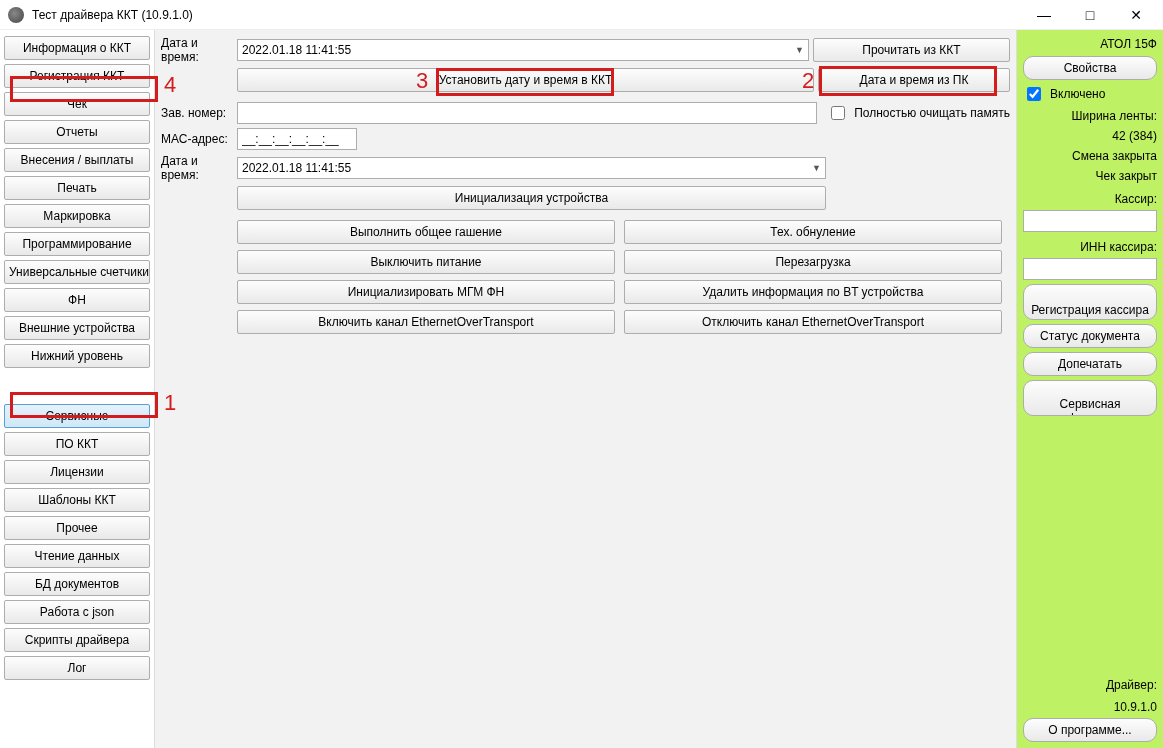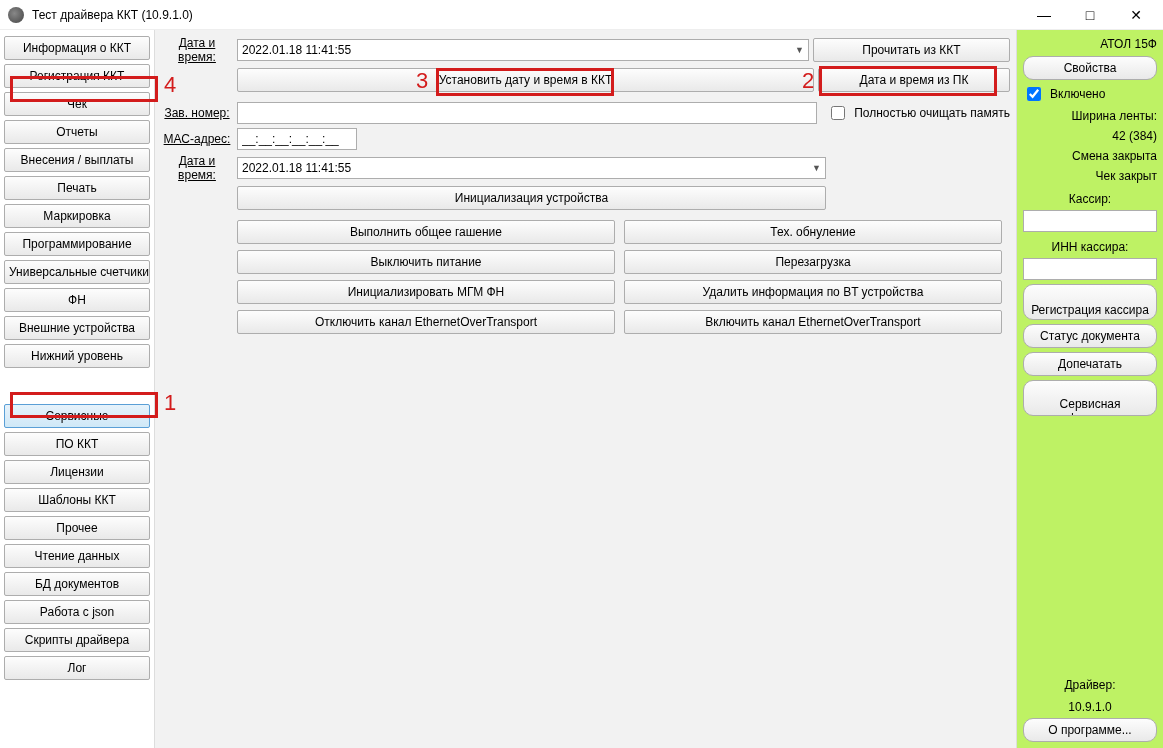--- a/index.html
+++ b/index.html
@@ -92,22 +92,21 @@
     gap: 4px;
   }
   .row {
     display: flex;
     align-items: center;
     gap: 4px;
     margin-bottom: 4px;
   }
   .row label.field-label {
     width: 72px;
-    text-align: center;
-    text-decoration: underline;
+    text-align: left;
   }
   .text-input, .combo {
     height: 22px;
     border: 1px solid #adadad;
     background: #fff;
     padding: 1px 4px;
     font-family: inherit;
     font-size: 12px;
   }
   .combo {
@@ -137,21 +136,21 @@
     gap: 6px;
   }
   input[type=checkbox] {
     width: 14px; height: 14px;
   }
   .right-panel .info-line {
     text-align: right;
     margin: 1px 0;
   }
   .right-panel .section-label {
-    text-align: center;
+    text-align: right;
     margin-top: 4px;
   }
   .right-panel .text-input {
     width: 100%;
   }
   .right-panel .std-btn {
     width: 100%;
     height: 24px;
     border-radius: 10px;
   }
@@ -267,22 +266,22 @@
         </div>
         <div class="btn-row">
           <button class="std-btn">Выключить питание</button>
           <button class="std-btn">Перезагрузка</button>
         </div>
         <div class="btn-row">
           <button class="std-btn">Инициализировать МГМ ФН</button>
           <button class="std-btn">Удалить информация по BT устройства</button>
         </div>
         <div class="btn-row">
+          <button class="std-btn">Включить канал EthernetOverTransport</button>
           <button class="std-btn">Отключить канал EthernetOverTransport</button>
-          <button class="std-btn">Включить канал EthernetOverTransport</button>
         </div>
       </div>
 
   </div>
 
   <div class="right-panel">
     <div class="info-line">АТОЛ 15Ф</div>
     <button class="std-btn">Свойства</button>
     <div class="checkbox-line">
       <input type="checkbox" checked="" style="">

